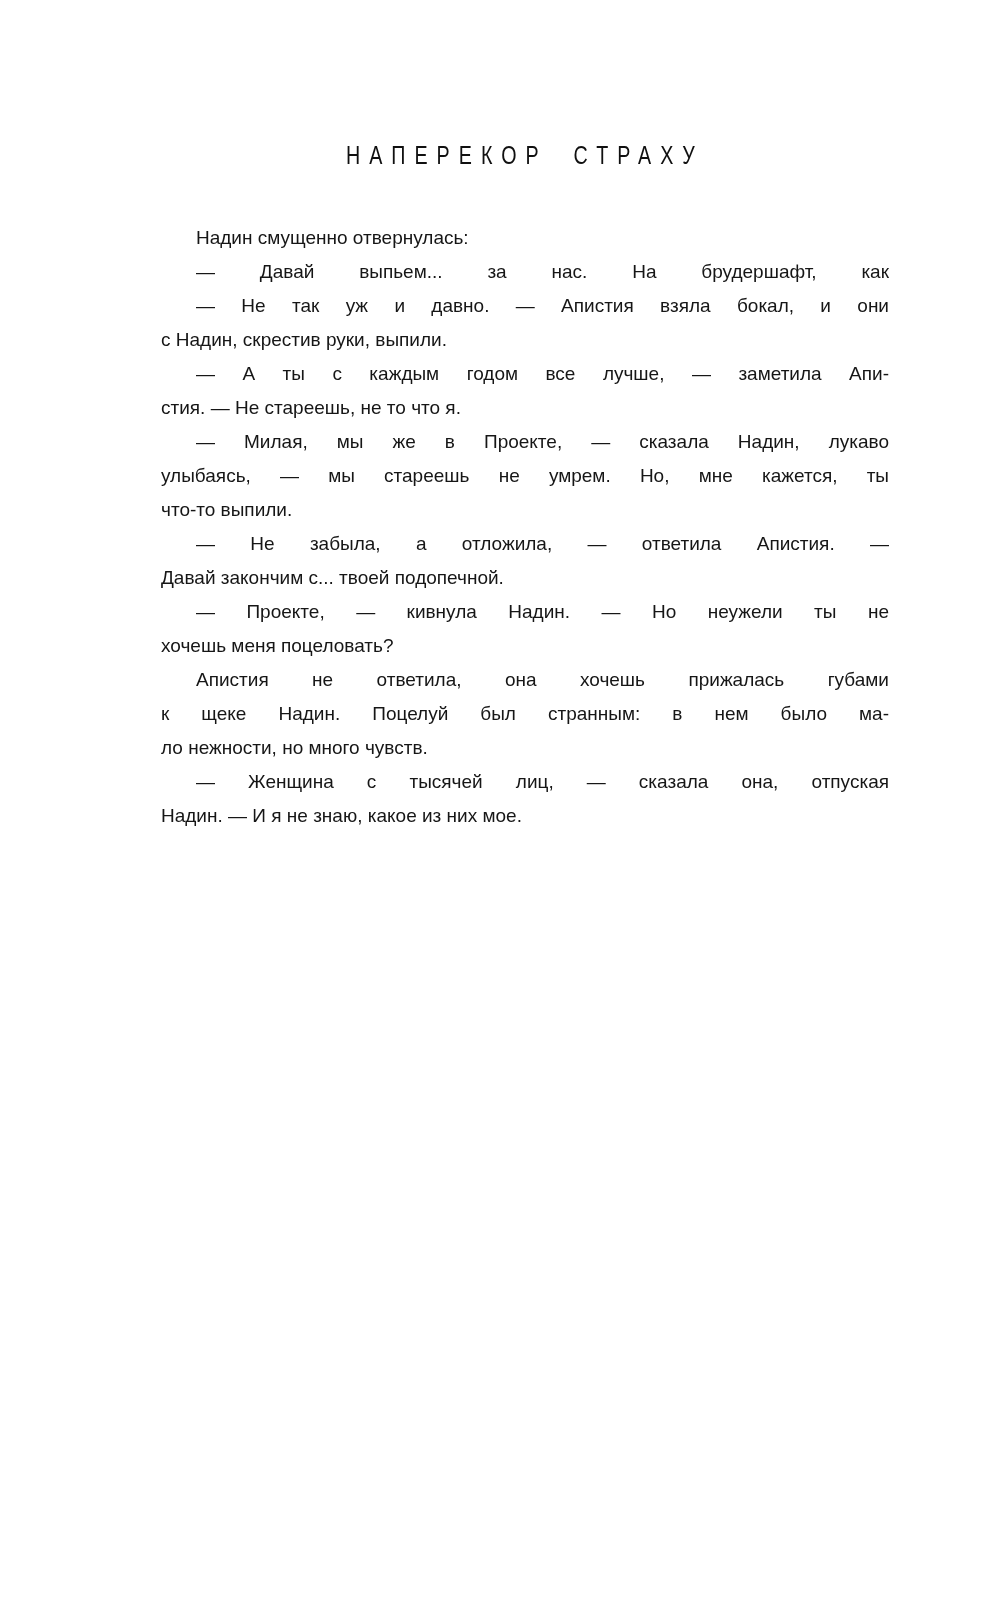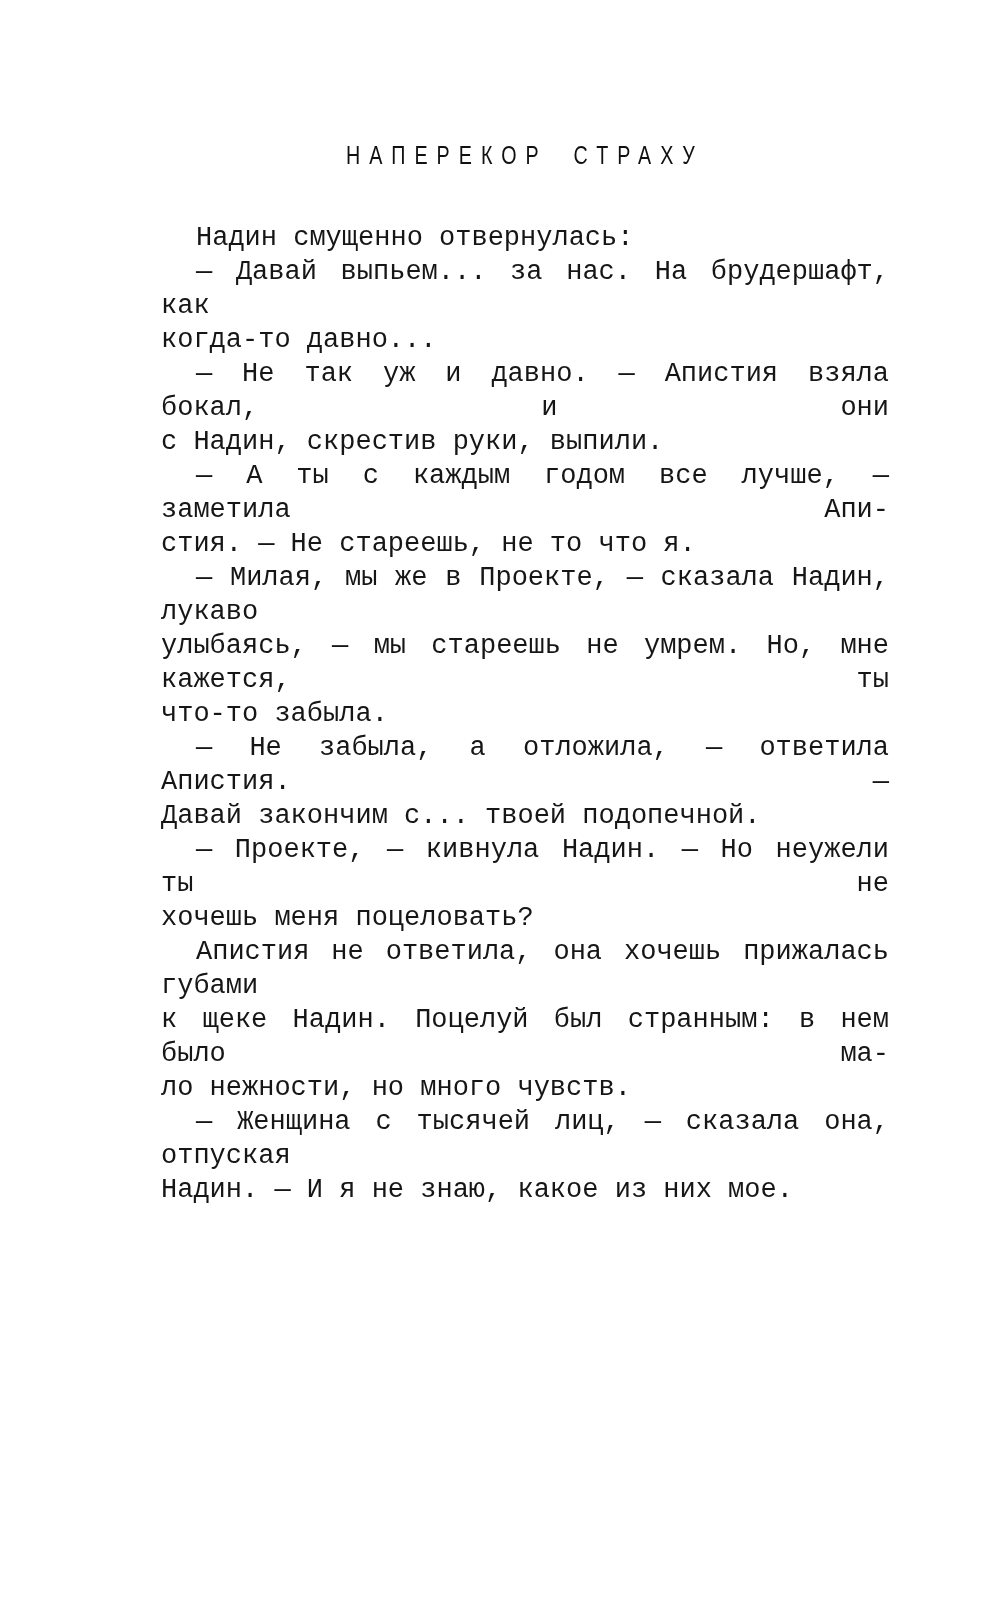--- a/index.html
+++ b/index.html
@@ -28,22 +28,22 @@
     color: #101010;
     transform: scale(0.82, 1.10);
     transform-origin: center top;
     white-space: nowrap;
   }
   .text-block {
     position: absolute;
     top: 221px;
     left: 161px;
     width: 728px;
-    font-family: Liberation Mono, monospace;
-    font-size: 27px;
+    font-family: Liberation Sans, sans-serif;
+    font-size: 19px;
     line-height: 34px;
     color: #161616;
   }
   .paragraph {
     margin: 0;
   }
   .line {
     text-align: justify;
     text-align-last: justify;
     white-space: normal;
@@ -60,34 +60,33 @@
 <body>
 
 <div class="page" style="background: rgb(255, 255, 255); padding-left: 8px;">
   <div class="running-head">НАПЕРЕКОР СТРАХУ</div>
   <div class="text-block" style="color: rgb(22, 22, 22);">
       <div class="paragraph">
         <div class="line first last">Надин смущенно отвернулась:</div>
       </div>
       <div class="paragraph">
         <div class="line first">— Давай выпьем... за нас. На брудершафт, как</div>
-        <div class="line last">когда-то давно...</div>
       </div>
       <div class="paragraph">
         <div class="line first">— Не так уж и давно. — Апистия взяла бокал, и они</div>
         <div class="line last">с Надин, скрестив руки, выпили.</div>
       </div>
       <div class="paragraph">
         <div class="line first">— А ты с каждым годом все лучше, — заметила Апи-</div>
         <div class="line last">стия. — Не стареешь, не то что я.</div>
       </div>
       <div class="paragraph">
         <div class="line first">— Милая, мы же в Проекте, — сказала Надин, лукаво</div>
         <div class="line">улыбаясь, — мы стареешь не умрем. Но, мне кажется, ты</div>
-        <div class="line last">что-то забыла.</div>
+        <div class="line last">что-то выпили.</div>
       </div>
       <div class="paragraph">
         <div class="line first">— Не забыла, а отложила, — ответила Апистия. —</div>
         <div class="line last">Давай закончим с... твоей подопечной.</div>
       </div>
       <div class="paragraph">
         <div class="line first">— Проекте, — кивнула Надин. — Но неужели ты не</div>
         <div class="line last">хочешь меня поцеловать?</div>
       </div>
       <div class="paragraph">

